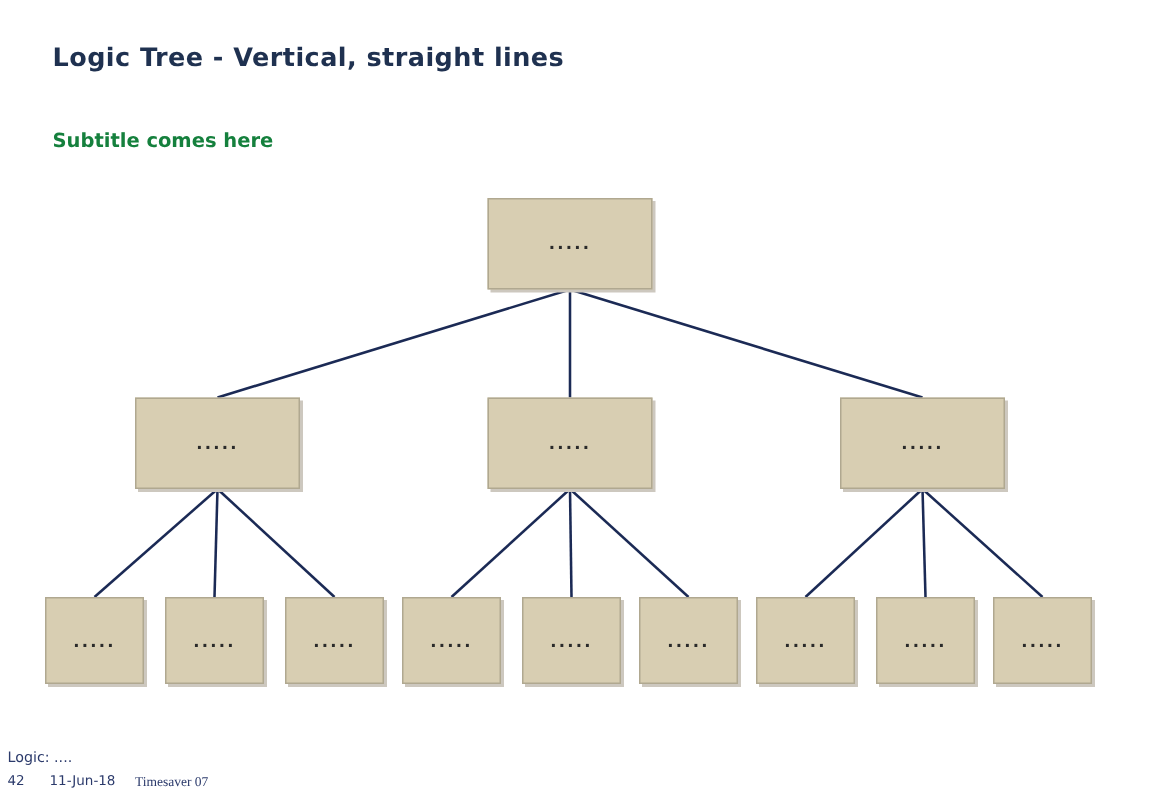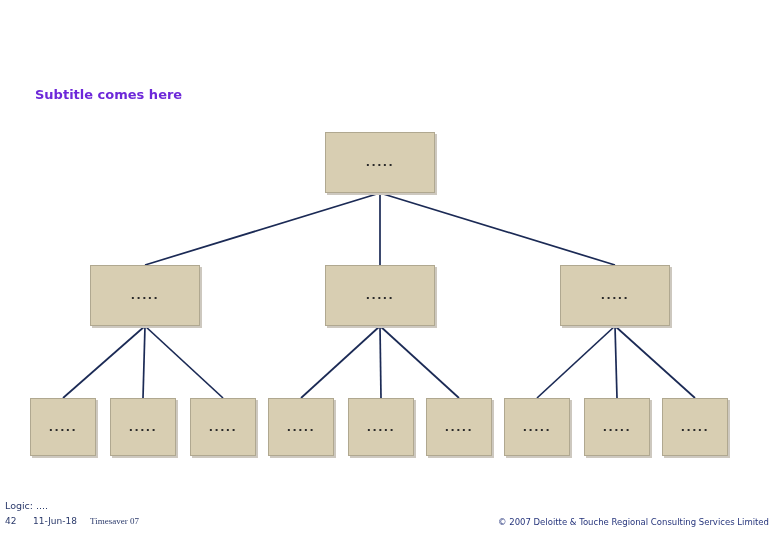--- a/index.html
+++ b/index.html
@@ -24,21 +24,21 @@
     color: #1f3150;
     letter-spacing: 0.3px;
     white-space: nowrap;
   }
   .slide-subtitle {
     position: absolute;
     left: 35px;
     top: 87px;
     font-size: 13px;
     font-weight: bold;
-    color: #6d28d9;
+    color: #15803d;
     white-space: nowrap;
   }
   .connectors {
     position: absolute;
     left: 0;
     top: 0;
     width: 780px;
     height: 540px;
     pointer-events: none;
   }
@@ -91,20 +91,21 @@
     font-size: 8.5px;
     color: #26357c;
     white-space: nowrap;
   }
 </style>
 </head>
 <body>
 
 <div class="slide">
 
+  <div class="slide-title">Logic Tree - Vertical, straight lines</div>
   <div class="slide-subtitle">Subtitle comes here</div>
 
   <svg class="connectors" viewBox="0 0 780 540">
 
     <line x1="380" y1="193" x2="145" y2="265"></line>
     <line x1="380" y1="193" x2="380" y2="265"></line>
     <line x1="380" y1="193" x2="615" y2="265"></line>
 
     <line x1="145" y1="326" x2="63" y2="398"></line>
     <line x1="145" y1="326" x2="143" y2="398"></line>
@@ -160,15 +161,14 @@
   <div class="node" style="left:662px; top:398px; width:66px; height:58px;">
     <span class="node-label">.....</span>
   </div>
 
   <div class="footer-source">Logic: ....</div>
   <div class="footer-meta">
     <span class="footer-page">42</span>
     <span class="footer-date">11-Jun-18</span>
     <span class="footer-doc">Timesaver 07</span>
   </div>
-  <div class="footer-copyright">© 2007 Deloitte &amp; Touche Regional Consulting Services Limited</div>
 
 </div>
 
 </body></html>

